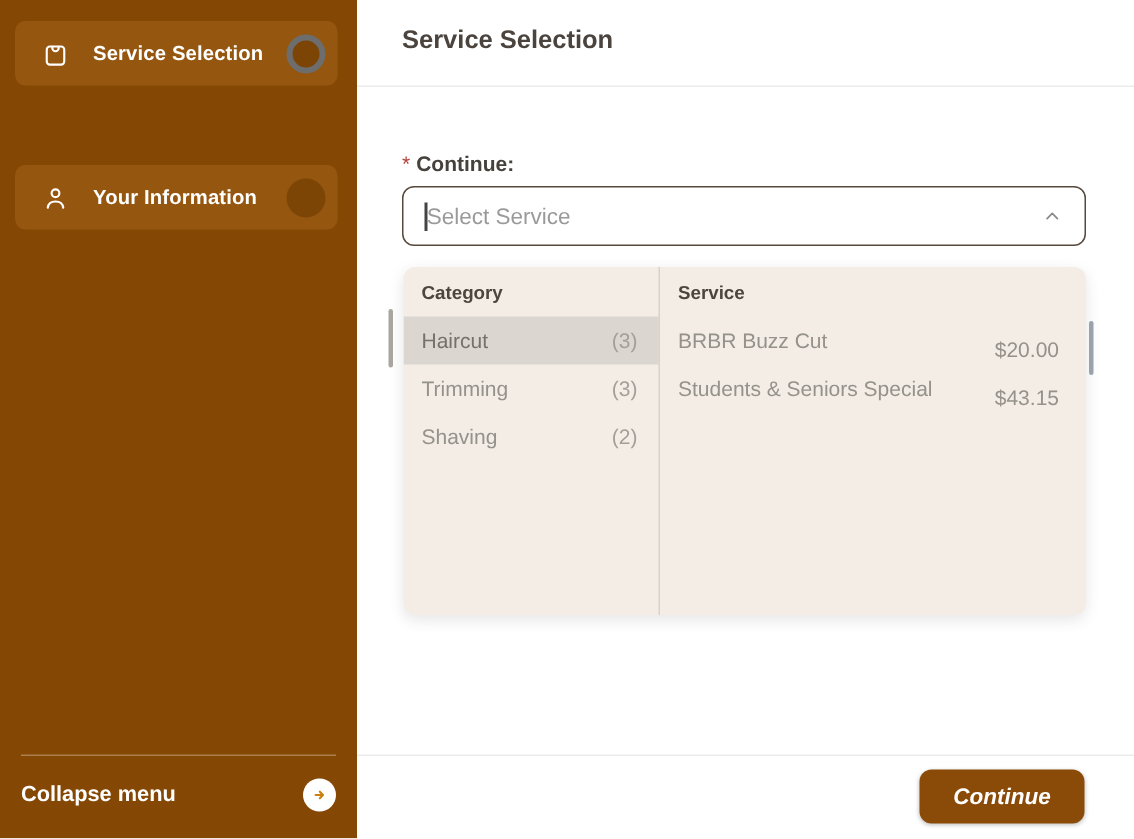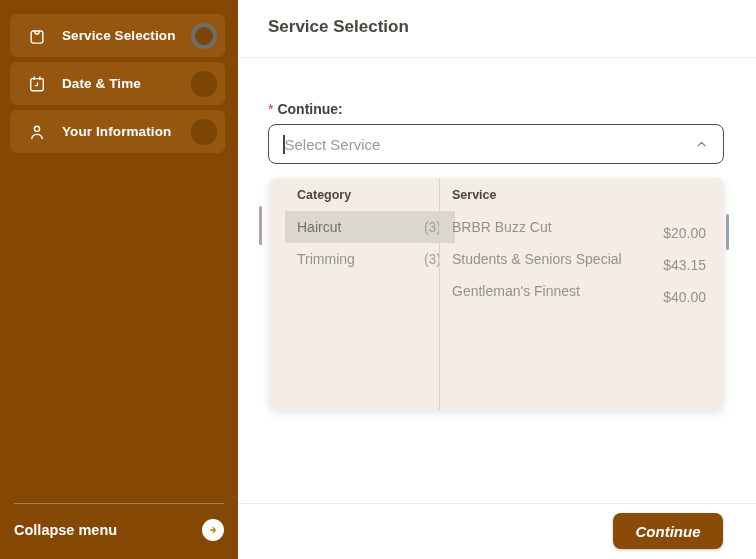--- a/index.html
+++ b/index.html
@@ -39,21 +39,21 @@
   .select-box{position:absolute;left:30px;top:124px;width:456px;height:40px;box-sizing:border-box;
               border:1.5px solid var(--select_border);border-radius:8px;background:#fff;
               display:flex;align-items:center;padding:0 14px;cursor:text;}
   .caret{width:1.5px;height:19px;background:#444;flex:none;}
   .placeholder{color:var(--placeholder);font-size:15px;flex:1;margin-left:0px;}
   .chevron{width:15px;height:15px;flex:none;cursor:pointer;}
 
   .dropdown{position:absolute;left:31px;top:178px;width:455px;height:232px;
             background:var(--panel_bg);border-radius:8px;
             box-shadow:0 3px 10px rgba(0,0,0,.10);overflow:hidden;}
-  .col-left{position:absolute;left:16px;top:0;width:170px;height:100%;}
+  .col-left{position:absolute;left:0;top:0;width:170px;height:100%;}
   .v-div{position:absolute;left:170px;top:0;width:1px;height:100%;background:var(--panel_divider);}
   .col-right{position:absolute;left:171px;top:0;right:0;height:100%;}
   .col-header{height:33px;display:flex;align-items:center;padding:0 12px;
               font-size:12.5px;font-weight:700;color:var(--panel_header_text);}
   .cat-row{height:32px;display:flex;align-items:center;padding:0 14px 0 12px;
            font-size:14px;color:var(--row_text);cursor:pointer;text-align:center;}
   .cat-row .count{margin-left:auto;color:var(--count_text);}
   .cat-row.selected{background:var(--row_selected_bg);color:var(--row_selected_text);}
   .svc-row{height:32px;display:flex;align-items:center;padding:0 18px 0 12px;
            font-size:14px;color:var(--row_text);cursor:pointer;}
@@ -79,29 +79,20 @@
 
     <div class="nav-item item-1">
       <svg class="nav-icon" viewBox="0 0 24 24" fill="none" stroke="#fff" stroke-width="1.7" stroke-linecap="round" stroke-linejoin="round">
         <rect x="5" y="6" width="14" height="14.5" rx="2.5"></rect>
         <path d="M9.5 6.2v1.1a2.5 2.5 0 0 0 5 0V6.2"></path>
       </svg>
       <span class="nav-label">Service Selection</span>
       <span class="indicator ring"></span>
     </div>
 
-    <div class="nav-item item-2">
-      <svg class="nav-icon" viewBox="0 0 24 24" fill="none" stroke="#fff" stroke-width="1.7" stroke-linecap="round" stroke-linejoin="round">
-        <rect x="4.5" y="5.5" width="15" height="14.5" rx="2"></rect>
-        <path d="M8.5 3.5v3M15.5 3.5v3"></path>
-        <path d="M12.5 10.8v3.1h-2.7"></path>
-      </svg>
-      <span class="nav-label">Date &amp; Time</span>
-      <span class="indicator disc"></span>
-    </div>
 
     <div class="nav-item item-3">
       <svg class="nav-icon" viewBox="0 0 24 24" fill="none" stroke="#fff" stroke-width="1.7" stroke-linecap="round" stroke-linejoin="round">
         <circle cx="12" cy="8.2" r="3.1"></circle>
         <path d="M5.8 19.8c.4-3.2 3-5 6.2-5s5.8 1.8 6.2 5"></path>
       </svg>
       <span class="nav-label">Your Information</span>
       <span class="indicator disc"></span>
     </div>
 
@@ -138,38 +129,38 @@
       <div class="col-left">
         <div class="col-header">Category</div>
         <div class="cat-row selected">
           <span>Haircut</span>
           <span class="count">(3)</span>
         </div>
         <div class="cat-row">
           <span>Trimming</span>
           <span class="count">(3)</span>
         </div>
+        <div class="cat-row">
+          <span>Shaving</span>
+          <span class="count">(2)</span>
+        </div>
       </div>
 
       <div class="v-div"></div>
 
       <div class="col-right">
         <div class="col-header">Service</div>
         <div class="svc-row">
           <span>BRBR Buzz Cut</span>
           <span class="price">$20.00</span>
         </div>
         <div class="svc-row">
           <span>Students &amp; Seniors Special</span>
           <span class="price">$43.15</span>
         </div>
-        <div class="svc-row">
-          <span>Gentleman's Finnest</span>
-          <span class="price">$40.00</span>
-        </div>
       </div>
     </div>
 
     <div class="thumb-left"></div>
     <div class="thumb-right"></div>
 
     <div class="footer-divider"></div>
     <button class="continue-btn">Continue</button>
   </div>
 </div>

